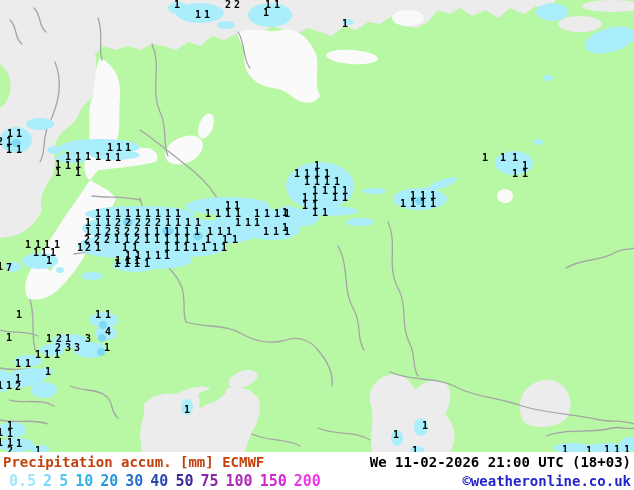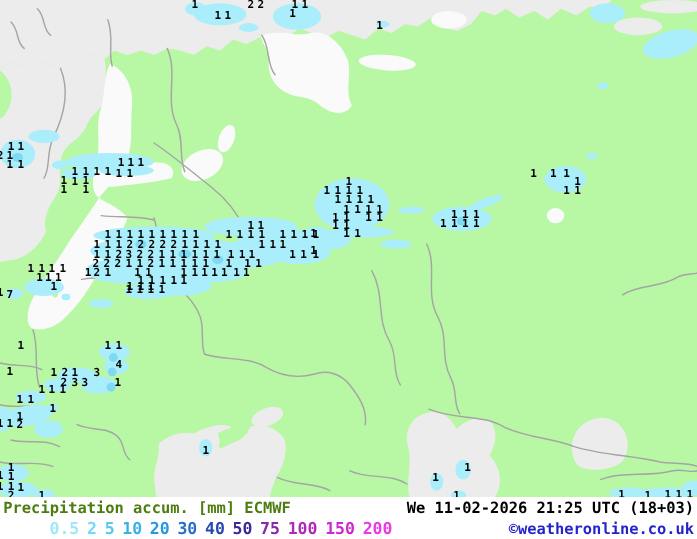--- a/index.html
+++ b/index.html
@@ -2,23 +2,23 @@
 <html style="--land: #b8f7a4; --sea: #ececec; --ice: #fafafa; --border: #a5a5a5;"><head>
 <meta charset="utf-8">
 <style>
   html,body{margin:0;padding:0;background:#fff;}
   .stage{position:relative;width:634px;height:490px;background:#fff;overflow:hidden;
          font-family:"DejaVu Sans Mono",monospace;}
   #map-svg{display:block;width:634px;height:452px;}
   .marker{font:bold 10px "DejaVu Sans Mono",monospace;fill:#000;text-anchor:middle;}
   .footer{position:absolute;left:0;top:452px;width:634px;height:38px;background:#fff;}
   .footer-row{display:flex;justify-content:space-between;align-items:baseline;padding:0 3px;}
-  .f-title{font:bold 14px "DejaVu Sans Mono",monospace;color:#4d7c0f;white-space:pre;margin-top:2px;}
+  .f-title{font:bold 14px "DejaVu Sans Mono",monospace;color:#c2410c;white-space:pre;margin-top:2px;}
   .f-date{font:bold 14px "DejaVu Sans Mono",monospace;color:#000;white-space:pre;margin-top:2px;}
-  .f-legend{font:bold 15px "DejaVu Sans Mono",monospace;margin-top:1px;padding-left:6px;margin-left:36px;}
+  .f-legend{font:bold 15px "DejaVu Sans Mono",monospace;margin-top:1px;padding-left:6px;}
   .f-legend span{margin-right:7px;}
   .f-copy{font:bold 14px "DejaVu Sans Mono",monospace;color:#2424cd;margin-top:3px;}
   .sea{fill:var(--sea);}
   .ice{fill:var(--ice);}
   .land{fill:var(--land);}
   .bline{fill:none;stroke:var(--border);stroke-width:1.3;stroke-linejoin:round;stroke-linecap:round;}
 </style>
 </head>
 <body>
 
@@ -346,20 +346,20 @@
         <text x="589" y="453.5" class="marker">1</text>
         <text x="607" y="452.5" class="marker">1</text>
         <text x="617" y="452.5" class="marker">1</text>
         <text x="627" y="452.5" class="marker">1</text>
       </g>
   </svg>
 
   <div class="footer">
     <div class="footer-row">
       <div class="f-title">Precipitation accum. [mm] ECMWF</div>
-      <div class="f-date">We 11-02-2026 21:25 UTC (18+03)</div>
+      <div class="f-date">We 11-02-2026 21:00 UTC (18+03)</div>
     </div>
     <div class="footer-row">
       <div class="f-legend" id="legend"><span style="color: rgb(160, 232, 248);">0.5</span><span style="color: rgb(120, 216, 248);">2</span><span style="color: rgb(88, 200, 240);">5</span><span style="color: rgb(56, 176, 232);">10</span><span style="color: rgb(40, 152, 224);">20</span><span style="color: rgb(40, 112, 200);">30</span><span style="color: rgb(40, 72, 176);">40</span><span style="color: rgb(56, 40, 152);">50</span><span style="color: rgb(136, 40, 168);">75</span><span style="color: rgb(176, 40, 184);">100</span><span style="color: rgb(208, 40, 208);">150</span><span style="color: rgb(232, 56, 232);">200</span></div>
       <div class="f-copy">©weatheronline.co.uk</div>
     </div>
   </div>
 </div>
 
 </body></html>

